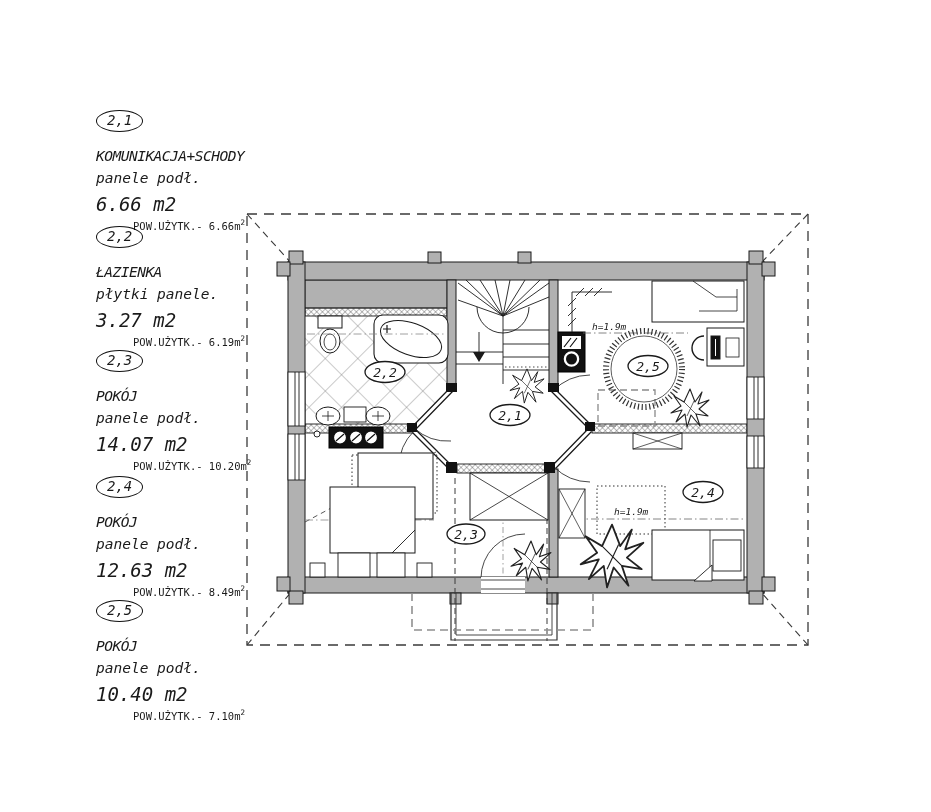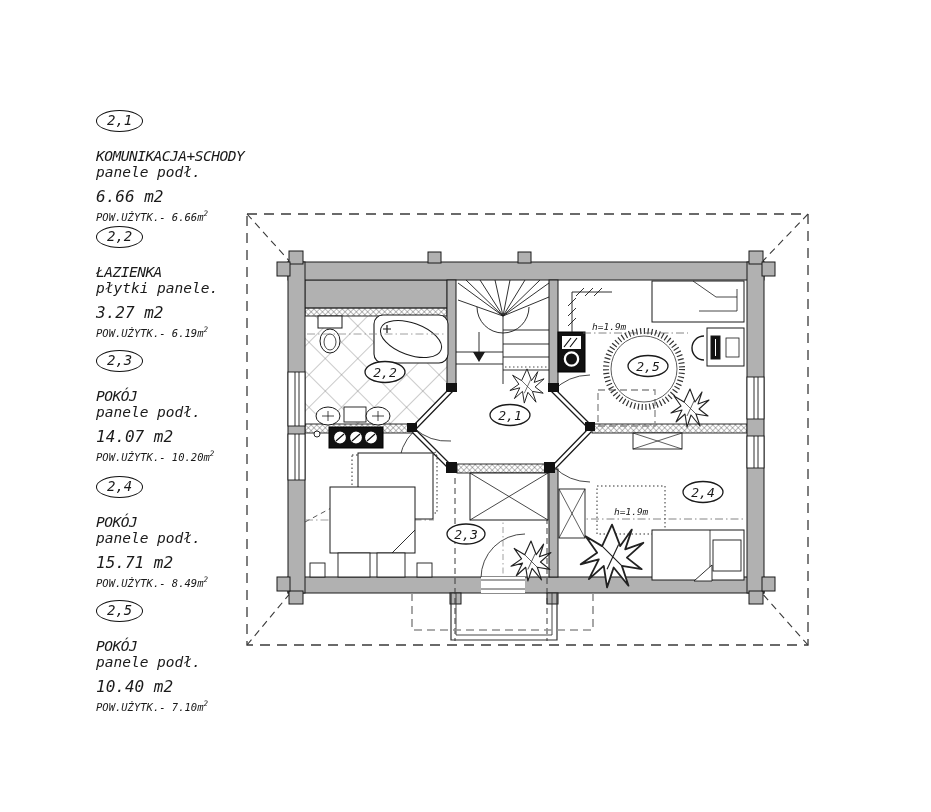--- a/index.html
+++ b/index.html
@@ -4,23 +4,23 @@
 <style>
   html,body{margin:0;padding:0;background:#fff;}
   body{width:931px;height:812px;position:relative;overflow:hidden;
        font-family:"DejaVu Sans Mono",monospace;color:#1a1a1a;}
   #plan-svg{position:absolute;left:0;top:0;}
   .legend{position:absolute;left:96px;top:0;width:190px;}
   .legend-entry{position:absolute;left:0;}
   .badge{display:inline-block;border:1.4px solid #111;border-radius:50%;
          padding:1px 10px 2px 10px;font-size:14px;font-style:italic;line-height:1.2;}
   .l-name{font-size:14.5px;font-style:italic;margin-top:16px;white-space:nowrap;letter-spacing:-0.5px;}
-  .l-floor{font-size:14.5px;font-style:italic;white-space:nowrap;}
-  .l-area{font-size:16px;font-style:italic;margin-top:7px;white-space:nowrap;}
-  .l-pow{font-size:10.5px;font-style:italic;margin-top:3px;white-space:nowrap;}
+  .l-floor{font-size:14.5px;font-style:italic;margin-top:6px;white-space:nowrap;}
+  .l-area{font-size:19px;font-style:italic;margin-top:7px;white-space:nowrap;}
+  .l-pow{font-size:10.5px;margin-top:3px;white-space:nowrap;margin-left:37px;}
   .l-pow sup{font-size:7.5px;}
   text{font-family:"DejaVu Sans Mono",monospace;font-style:italic;fill:#1a1a1a;}
 </style>
 </head>
 <body>
 
 <svg id="plan-svg" width="931" height="812" viewBox="0 0 931 812">
   <defs>
     <pattern id="tiles" width="23" height="23" patternUnits="userSpaceOnUse" patternTransform="rotate(45)">
       <path d="M0 0H23M0 0V23" stroke="#7a7a7a" stroke-width="0.8" fill="none"></path>
@@ -299,21 +299,21 @@
     <div class="l-name">POKÓJ</div>
     <div class="l-floor">panele podł.</div>
     <div class="l-area">14.07 m2</div>
     <div class="l-pow"><span>POW.UŻYTK.- 10.20m</span><sup>2</sup></div>
   </div>
 
   <div class="legend-entry" style="top:476px">
     <span class="badge">2,4</span>
     <div class="l-name">POKÓJ</div>
     <div class="l-floor">panele podł.</div>
-    <div class="l-area">15.71 m2</div>
+    <div class="l-area">12.63 m2</div>
     <div class="l-pow"><span>POW.UŻYTK.- 8.49m</span><sup>2</sup></div>
   </div>
 
   <div class="legend-entry" style="top:600px">
     <span class="badge">2,5</span>
     <div class="l-name">POKÓJ</div>
     <div class="l-floor">panele podł.</div>
     <div class="l-area">10.40 m2</div>
     <div class="l-pow"><span>POW.UŻYTK.- 7.10m</span><sup>2</sup></div>
   </div>

